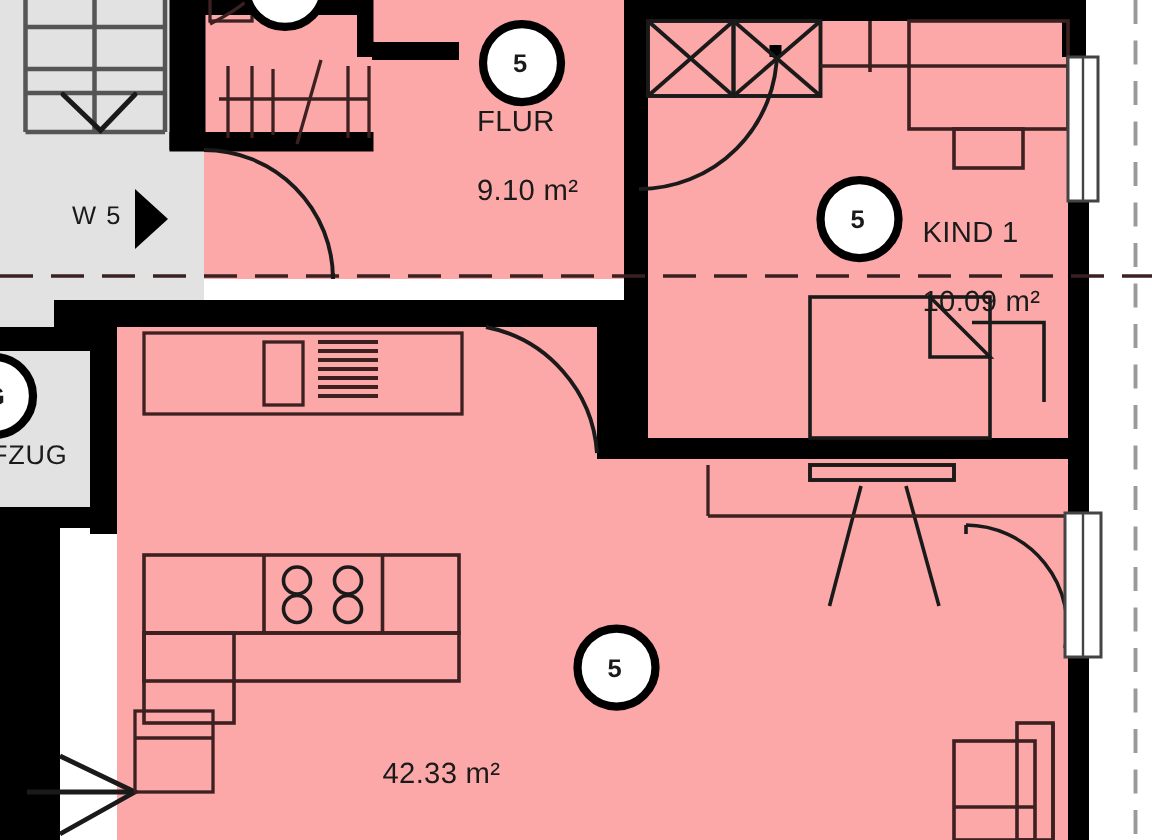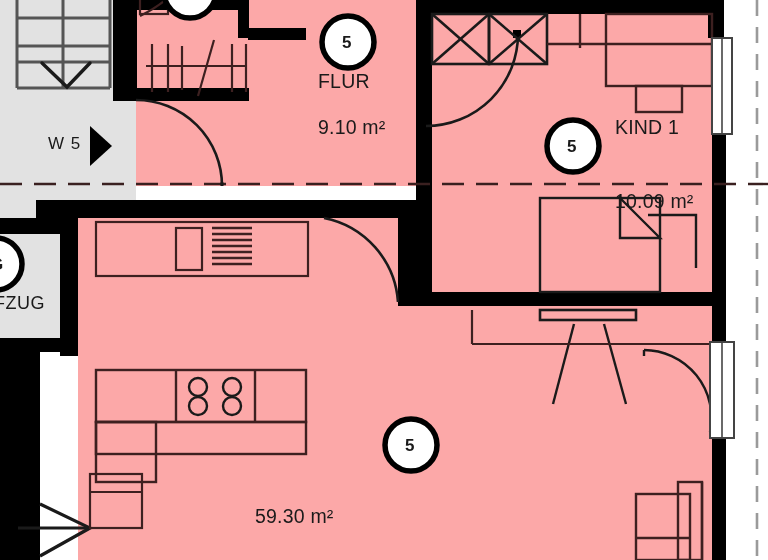--- a/index.html
+++ b/index.html
@@ -247,26 +247,26 @@
 
 <div class="lbl numtxt" style="left:184px;top:-17px;">5</div>
 
 <div class="lbl numtxt" style="left:342px;top:33px;">5</div>
 
 <div class="lbl roomname" style="left:318px;top:70px;">FLUR</div>
 <div class="lbl roomarea" style="left:318px;top:92px;margin-top:24px;">9.10 m²</div>
 
 <div class="lbl numtxt" style="left:567px;top:137px;">5</div>
 
-<div class="lbl roomname" style="left:615px;top:116px;">KIND 1</div>
+<div class="lbl roomname" style="left:615px;top:144px;">KIND 1</div>
 <div class="lbl roomarea" style="left:615px;top:151px;margin-top:39px;">10.09 m²</div>
 
 <div class="lbl numtxt" style="left:405px;top:436px;">5</div>
 
-<div class="lbl roomarea" style="left:255px;top:505px;">59.30 m²</div>
+<div class="lbl roomarea" style="left:255px;top:505px;">42.33 m²</div>
 
 <div class="lbl wlabel" style="left:48px;top:134px;">W 5</div>
 
 <div class="lbl numtxt" style="left:-10px;top:255px;">G</div>
 
 <div class="lbl liftlabel" style="left:-6px;top:293px;">FZUG</div>
 
 </div>
 
 </body></html>

